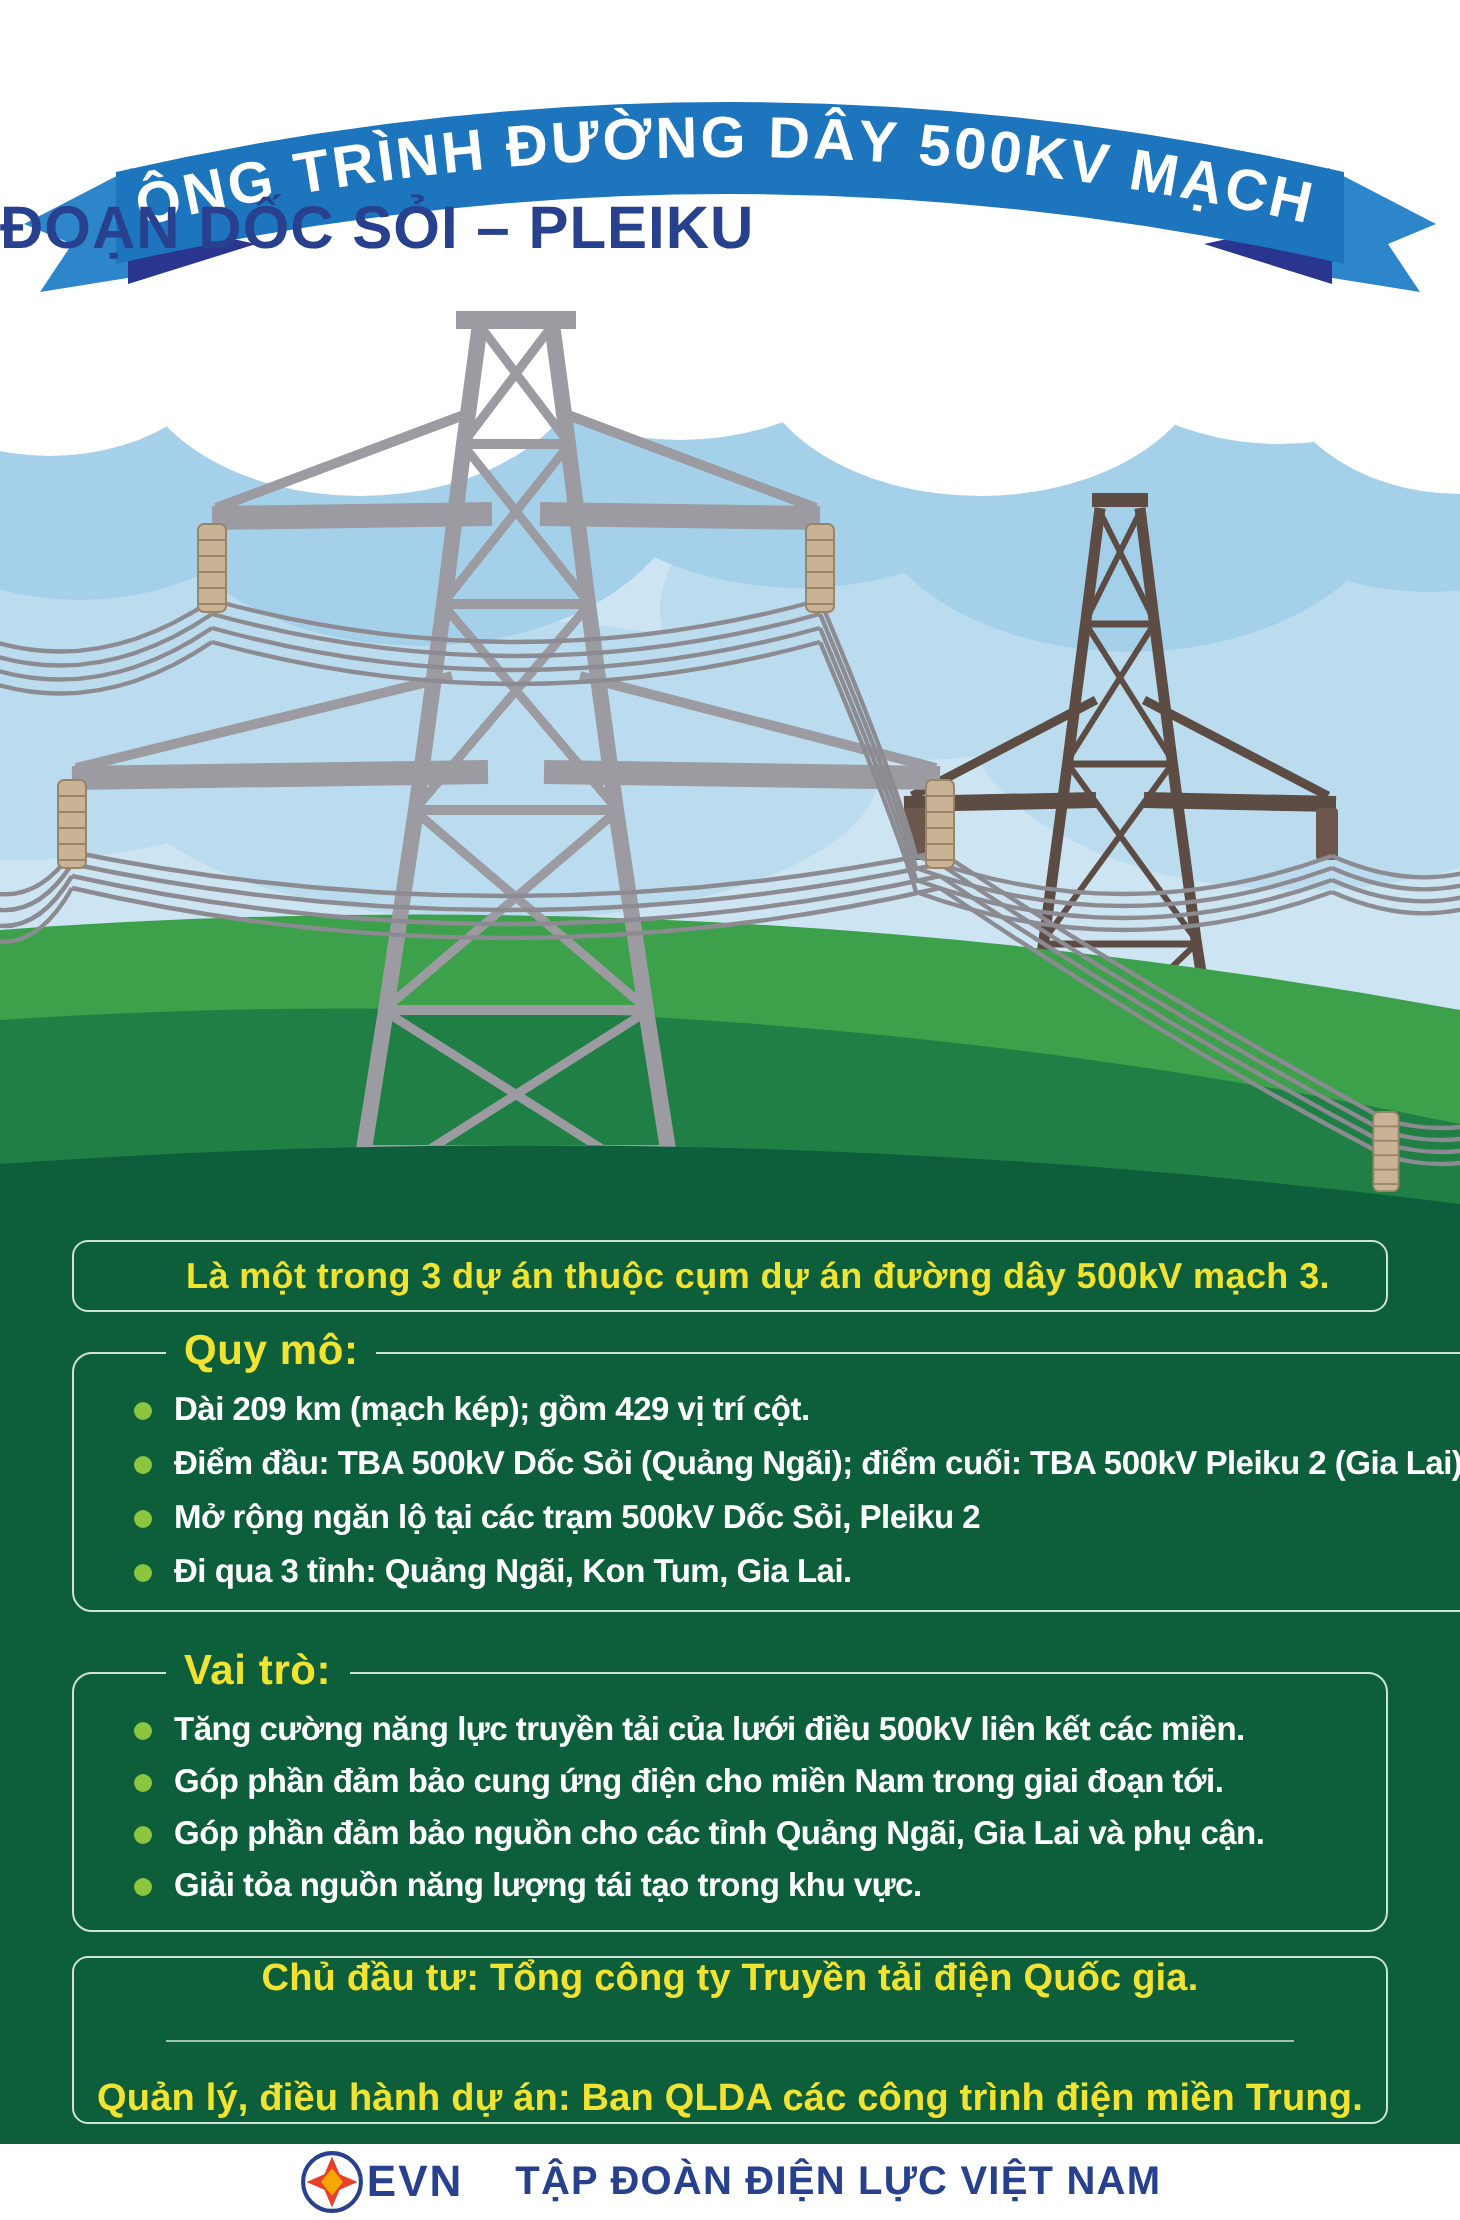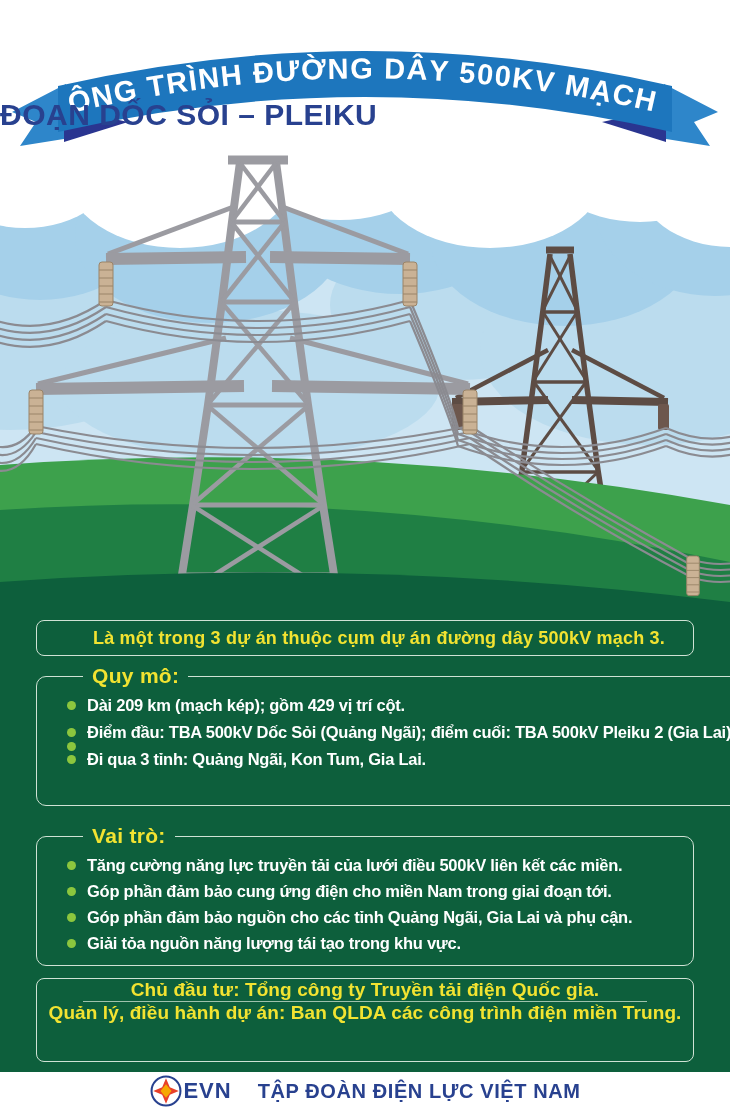--- a/index.html
+++ b/index.html
@@ -43,21 +43,21 @@
     letter-spacing:-0.25px;
   }
   .section-vai-tro ul.bullets li{line-height:26px;}
   ul.bullets li .dot{
     position:absolute;left:20px;top:50%;margin-top:-4.5px;
     width:9px;height:9px;border-radius:50%;background:#8cc63e;
   }
   .credits-box{
     position:absolute;left:36px;right:36px;top:978px;height:82px;
     border:1.5px solid #cfe2d4;border-radius:8px;
-    display:flex;flex-direction:column;align-items:center;justify-content:flex-start;
+    display:flex;flex-direction:column;align-items:center;justify-content:space-between;
   }
   .credit-line{
     color:#f2e331;font-size:19px;font-weight:bold;letter-spacing:.1px;
     white-space:nowrap;
   }
   .credit-sep{width:86%;height:0;border-top:1px solid #9fc2ad;}
   
   .footer{
     position:absolute;left:0;right:0;top:1072px;height:38px;background:#ffffff;
     display:flex;align-items:center;justify-content:center;
@@ -257,21 +257,21 @@
 
   <div class="intro-box">
     <span>Là một trong 3 dự án thuộc cụm dự án đường dây 500kV mạch 3.</span>
   </div>
 
   <fieldset class="section section-quy-mo">
     <legend>Quy mô:</legend>
     <ul class="bullets">
       <li><span class="dot"></span><span>Dài 209 km (mạch kép); gồm 429 vị trí cột.</span></li>
       <li><span class="dot"></span><span>Điểm đầu: TBA 500kV Dốc Sỏi (Quảng Ngãi); điểm cuối: TBA 500kV Pleiku 2 (Gia Lai)</span></li>
-      <li><span class="dot"></span></li>
+      <li><span class="dot"></span><span>Mở rộng ngăn lộ tại các trạm 500kV Dốc Sỏi, Pleiku 2</span></li>
       <li><span class="dot"></span><span>Đi qua 3 tỉnh: Quảng Ngãi, Kon Tum, Gia Lai.</span></li>
     </ul>
   </fieldset>
 
   <fieldset class="section section-vai-tro">
     <legend>Vai trò:</legend>
     <ul class="bullets">
       <li><span class="dot"></span><span>Tăng cường năng lực truyền tải của lưới điều 500kV liên kết các miền.</span></li>
       <li><span class="dot"></span><span>Góp phần đảm bảo cung ứng điện cho miền Nam trong giai đoạn tới.</span></li>
       <li><span class="dot"></span><span>Góp phần đảm bảo nguồn cho các tỉnh Quảng Ngãi, Gia Lai và phụ cận.</span></li>

